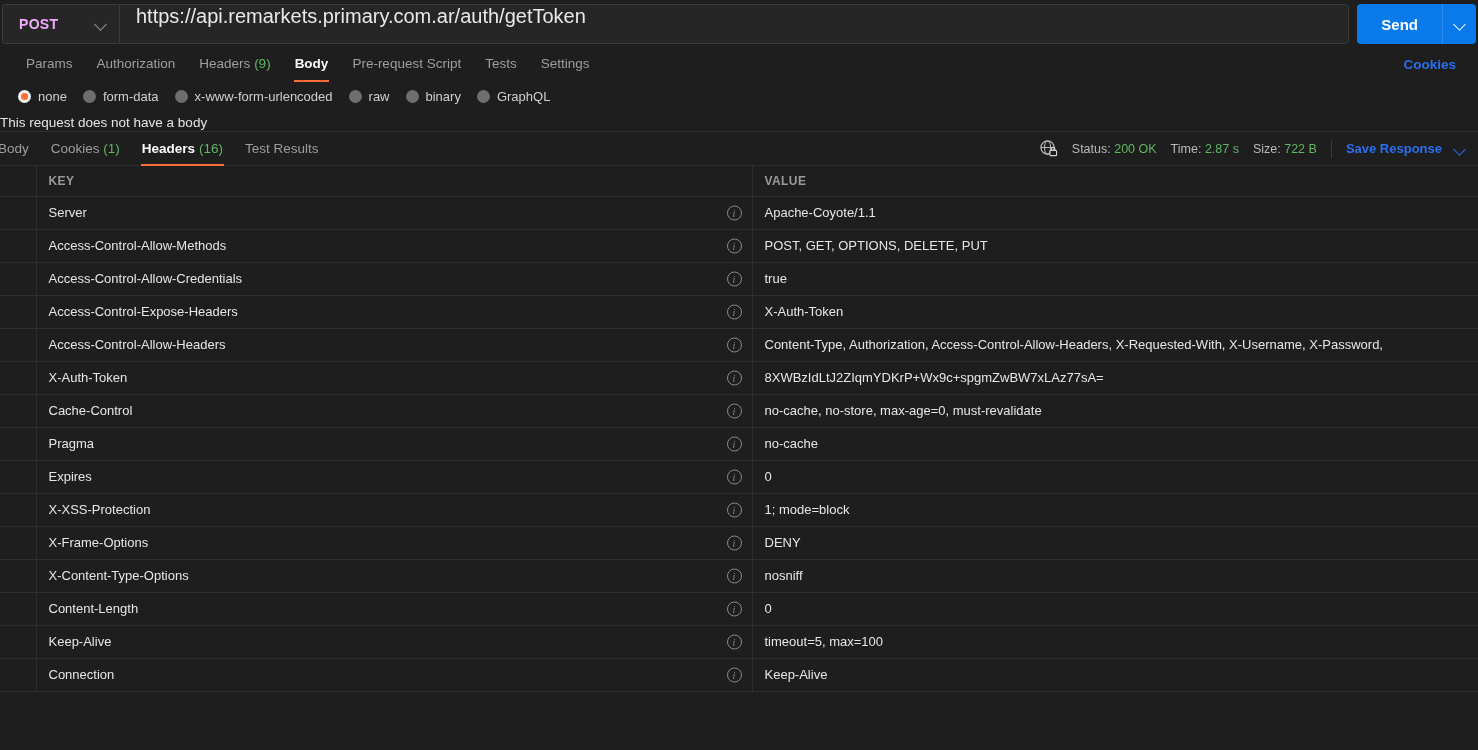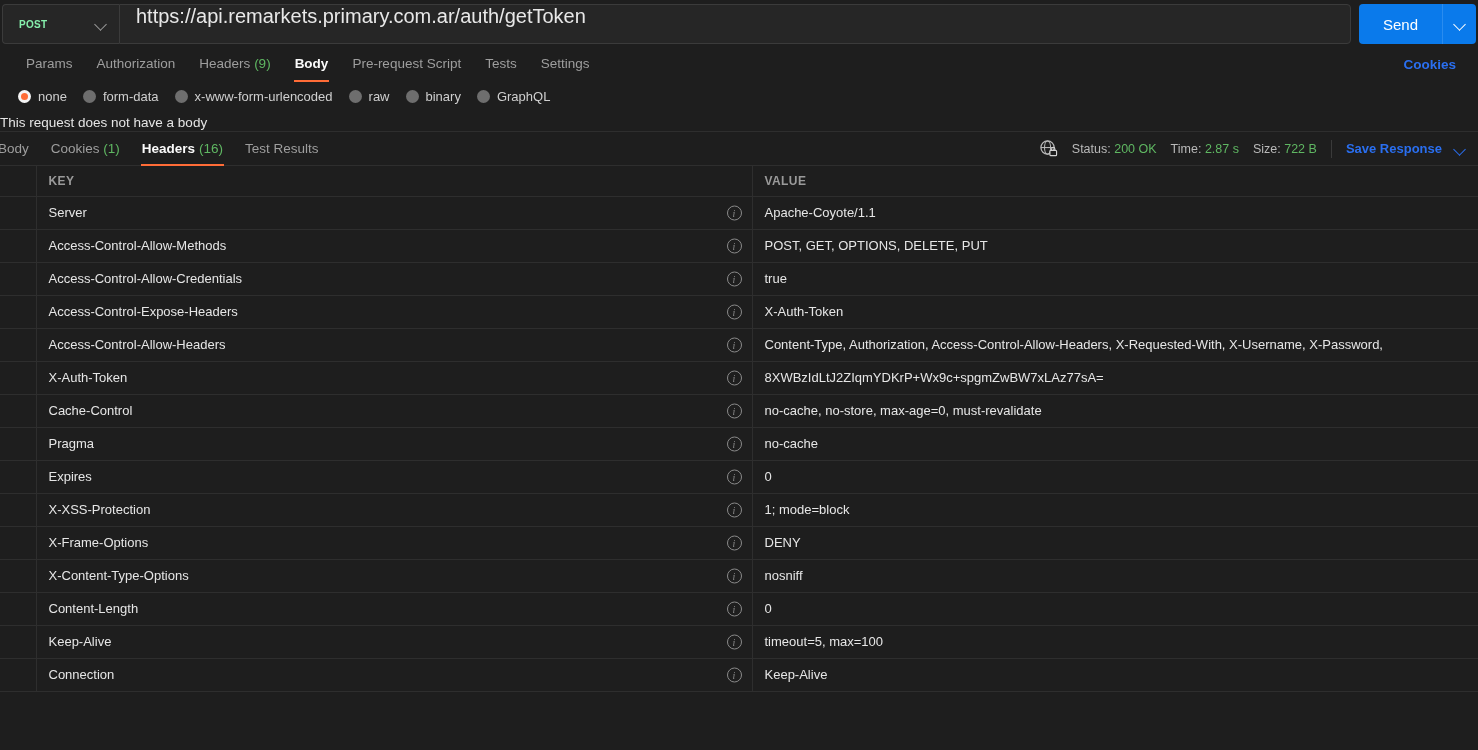--- a/index.html
+++ b/index.html
@@ -25,21 +25,21 @@
     border: 1px solid #3b3b3b;
     border-right: none;
     border-radius: 4px 0 0 4px;
     background: #262626;
     display: flex;
     align-items: center;
     justify-content: space-between;
     padding: 0 12px 0 16px;
   }
   .method-label {
-    font-size: 10px; font-weight: bold; color: #86efac;
+    font-size: 14px; font-weight: bold; color: #f0abfc;
     letter-spacing: .3px;
   }
   .chev {
     width: 12px; height: 12px;
     position: relative;
   }
   .chev::before {
     content:""; position:absolute; left:1px; top:2px;
     width:8px; height:8px;
     border-right: 1.6px solid #9b9b9b;
@@ -62,21 +62,21 @@
   .send-wrap {
     display: flex;
     margin: 2px 2px 2px 8px;
     border-radius: 4px;
     overflow: hidden;
   }
   .send-btn {
     background: #0a7aeb;
     color: #fff;
     font-size: 15px;
-    font-weight: normal;
+    font-weight: bold;
     border: none;
     padding: 0 24px;
     cursor: pointer;
     font-family: "Liberation Sans", sans-serif;
   }
   .send-caret {
     background: #0a7aeb;
     width: 34px;
     display: flex; align-items: center; justify-content: center;
     border-left: 1px solid #2a8cef;

